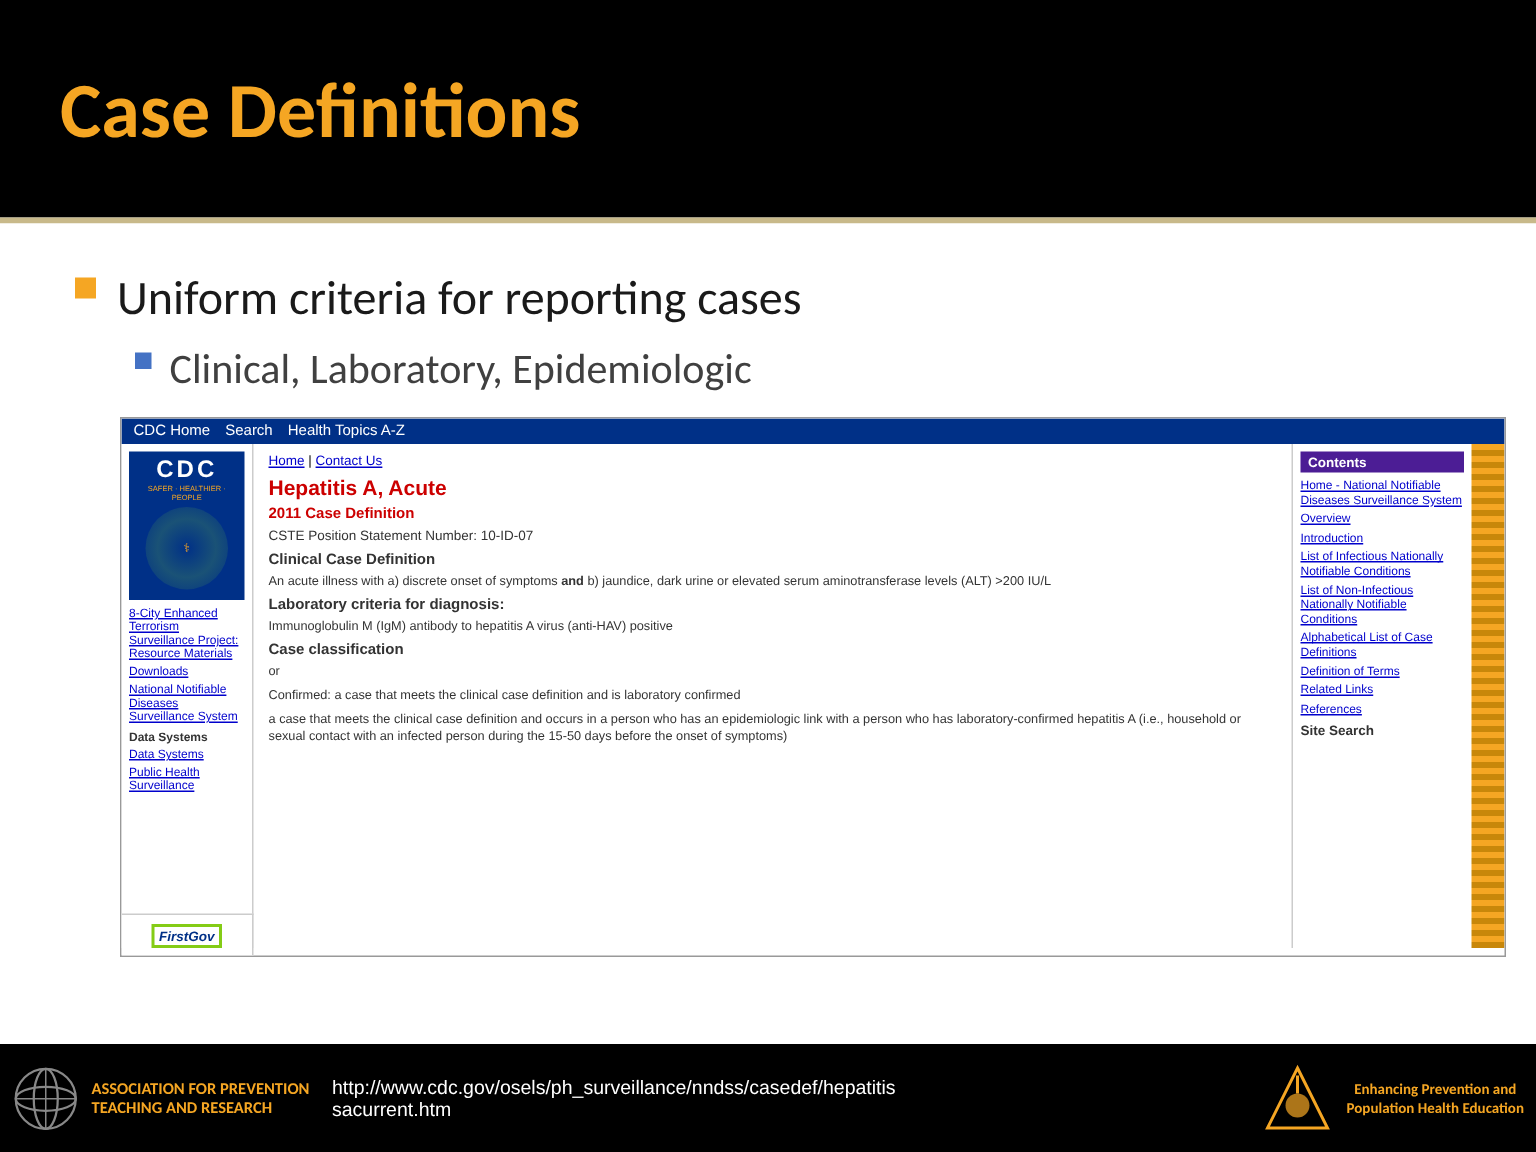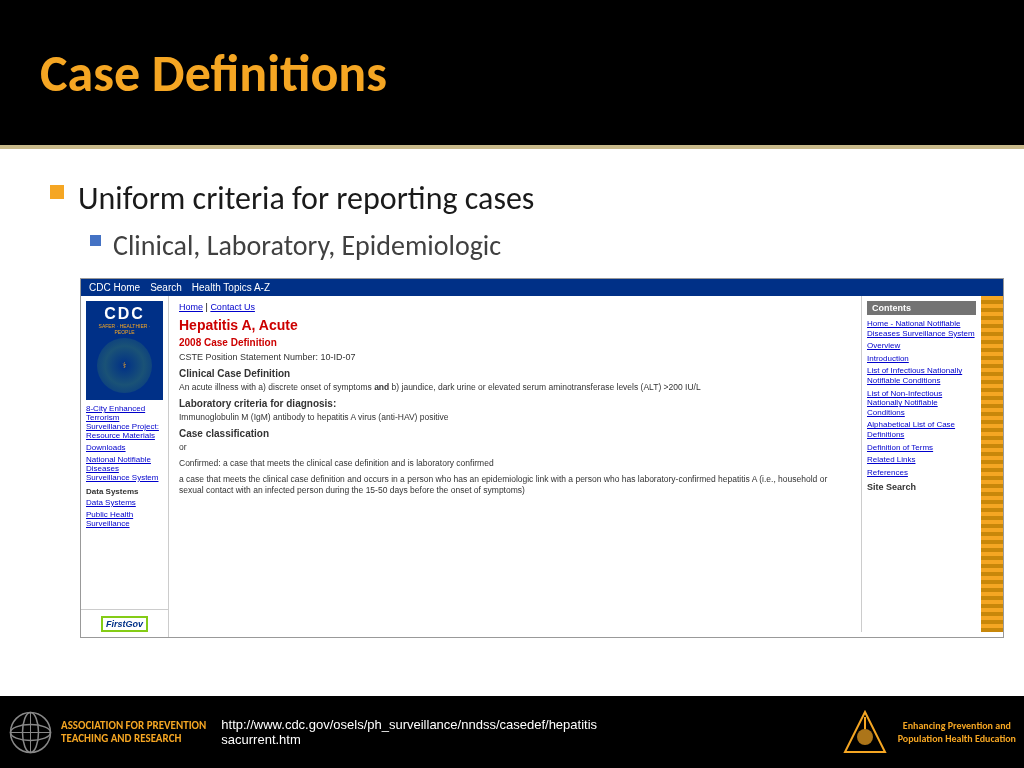--- a/index.html
+++ b/index.html
@@ -248,21 +248,21 @@
 
     
     .cdc-right-sidebar {
       width: 120px;
       flex-shrink: 0;
       padding: 5px;
       border-left: 1px solid #ccc;
     }
 
     .contents-header {
-      background: #737373;
+      background: #4c1d95;
       color: #ffffff;
       font-size: 9px;
       font-weight: bold;
       padding: 2px 5px;
       margin-bottom: 4px;
     }
 
     .contents-link {
       font-size: 8px;
       color: #0000cc;
@@ -446,21 +446,21 @@
         </div>
       </div>
 
       <div class="cdc-main">
         <div class="cdc-breadcrumb">
           <a>Home</a>
           <span> | </span>
           <a>Contact Us</a>
         </div>
         <div class="cdc-page-title">Hepatitis A, Acute</div>
-        <div class="cdc-year-def">2008 Case Definition</div>
+        <div class="cdc-year-def">2011 Case Definition</div>
         <div class="cdc-cste">CSTE Position Statement Number: 10-ID-07</div>
         <div class="cdc-section-title">Clinical Case Definition</div>
         <div class="cdc-text">
           An acute illness with a) discrete onset of symptoms <strong>and</strong> b) jaundice, dark urine or elevated serum aminotransferase levels (ALT) &gt;200 IU/L
         </div>
         <div class="cdc-section-title">Laboratory criteria for diagnosis:</div>
         <div class="cdc-text">Immunoglobulin M (IgM) antibody to hepatitis A virus (anti-HAV) positive</div>
         <div class="cdc-section-title">Case classification</div>
         <div class="cdc-text">or</div>
         <div class="cdc-text">Confirmed: a case that meets the clinical case definition and is laboratory confirmed</div>

